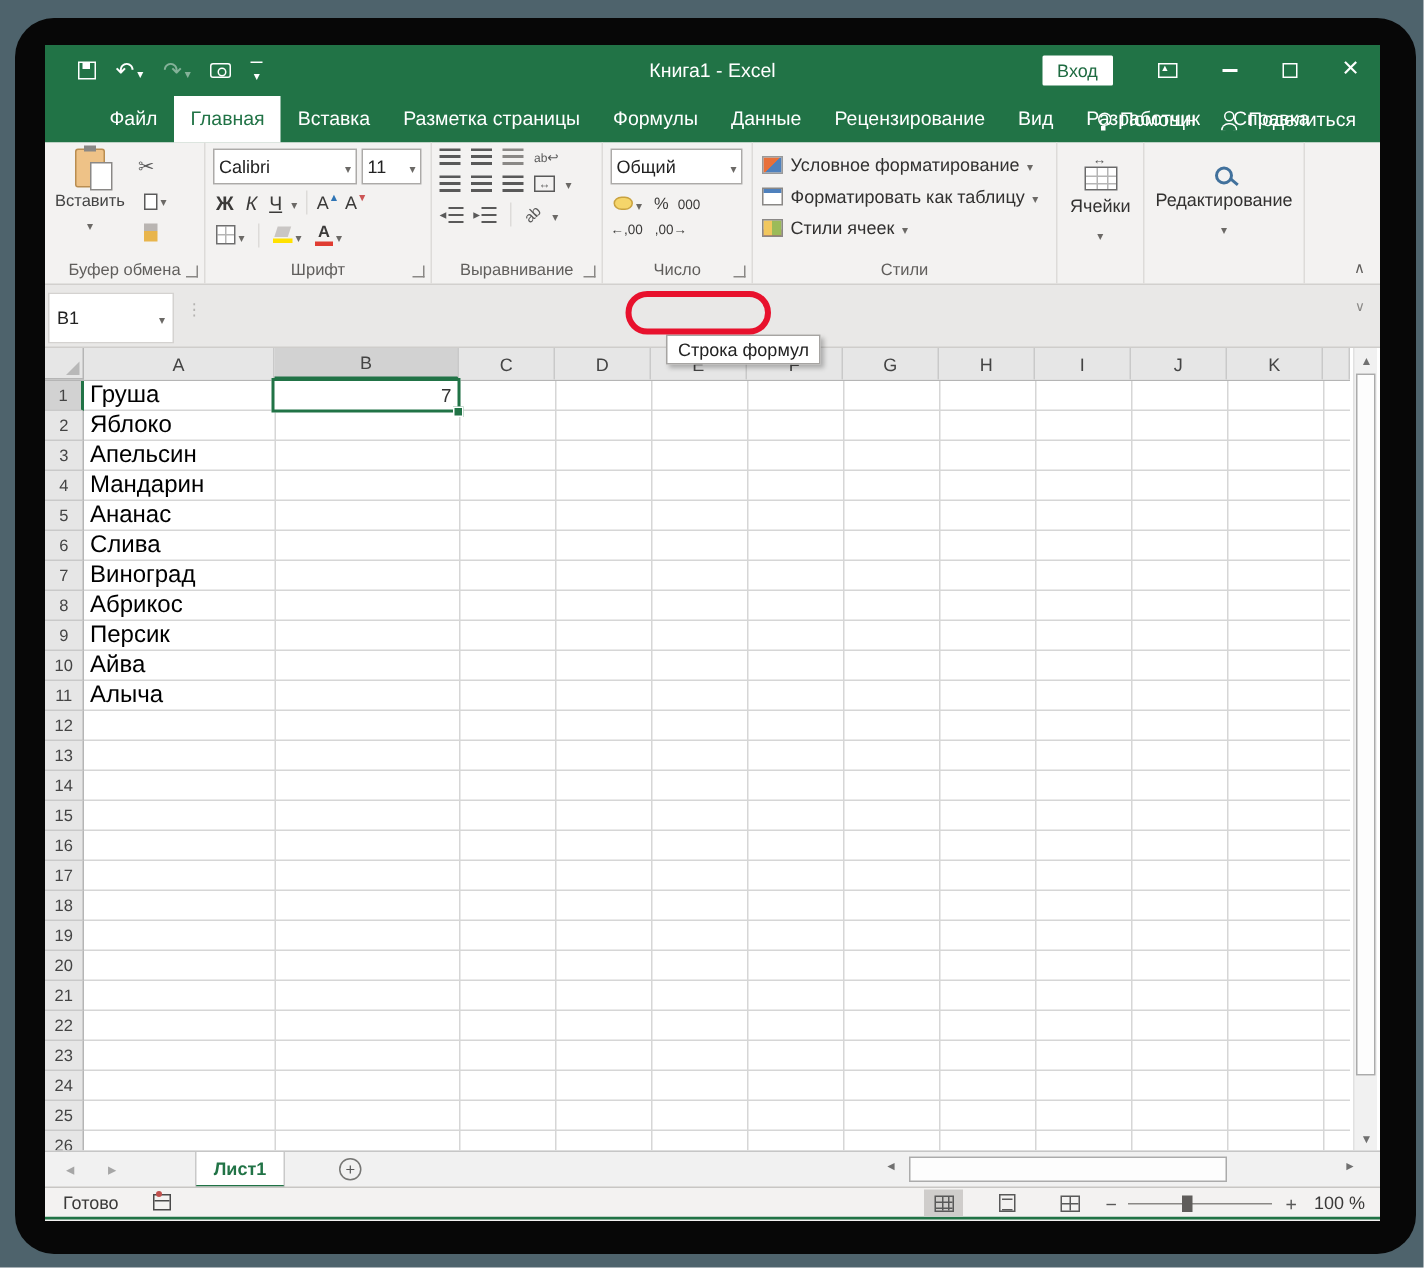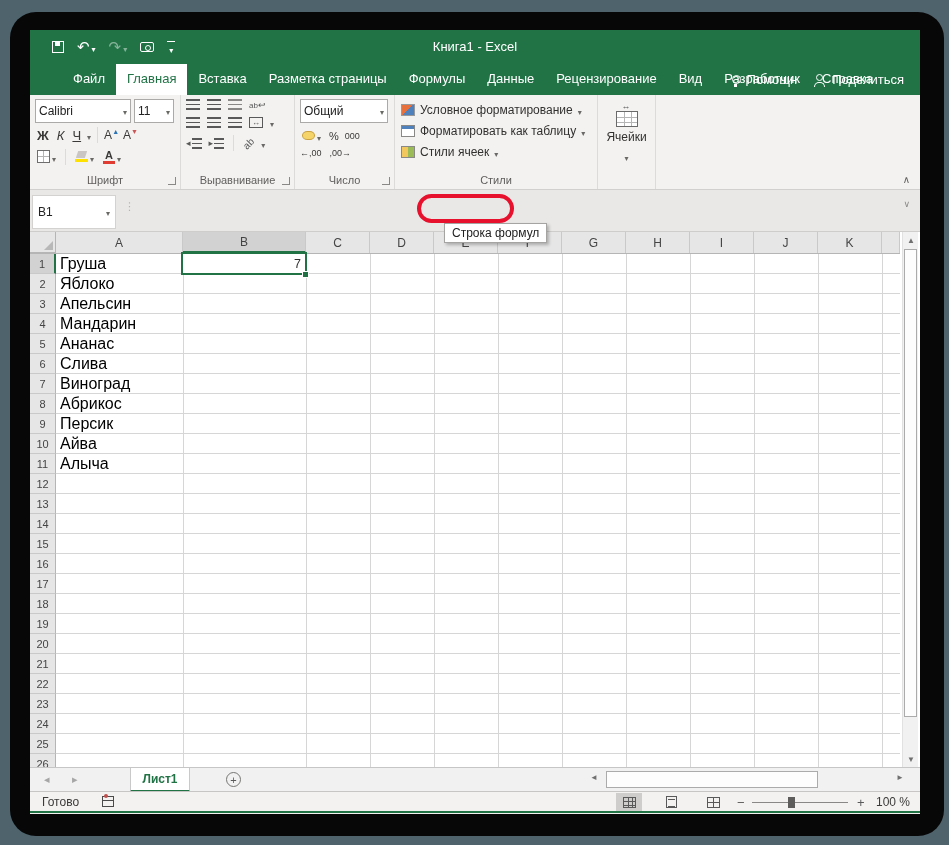--- a/index.html
+++ b/index.html
@@ -199,20 +199,27 @@
         </span>
       <span class="qbtn">
           <span class="ic-cam"></span>
         </span>
       <span class="qbtn qat-more">
           <i></i>
           <span class="ddw"></span>
         </span>
     </div>
     <div class="win-title">Книга1 - Excel</div>
+    <div class="tb-right">
+      <span class="login-btn">Вход</span>
+      <span class="ic-ribopt"></span>
+      <span class="ic-min"></span>
+      <span class="ic-max"></span>
+      <span class="ic-close"></span>
+    </div>
   </div>
 
   <div class="tabrow">
 
   <div class="tab">Файл</div>
       <div class="tab active">Главная</div>
       <div class="tab">Вставка</div>
       <div class="tab">Разметка страницы</div>
       <div class="tab">Формулы</div>
       <div class="tab">Данные</div>
@@ -227,20 +234,41 @@
         </span>
       <span class="hcell">
           <span class="ic-person"></span>
           <span>Поделиться</span>
         </span>
     </div>
     </div>
 
   <div class="ribbon">
 
+    <div class="grp" style="width:107px">
+      <div class="paste-btn">
+        <span class="ic-clip"></span>
+        <span class="paste-lbl">Вставить</span>
+        <span class="ddg"></span>
+      </div>
+      <div class="clip-col">
+        <span class="mini">
+            <span class="ic-cut"></span>
+          </span>
+        <span class="mini">
+            <span class="ic-copy"></span>
+            <span class="ddg"></span>
+          </span>
+        <span class="mini">
+            <span class="ic-paint"></span>
+          </span>
+      </div>
+      <div class="grp-label">Буфер обмена</div>
+      <div class="dlg"></div>
+    </div>
 
     <div class="grp" style="width:151px">
       <div class="fg-rows">
         <div style="display:flex;gap:3px">
           <span class="combo" style="width:96px">
               <span>Calibri</span>
               <span class="ddg"></span>
             </span>
           <span class="combo" style="width:40px">
               <span>11</span>
@@ -354,20 +382,27 @@
     </div>
 
     <div class="grp" style="width:58px">
       <div class="bigbtn" style="top:16px">
         <span class="ic-table"></span>
         <span class="biglbl">Ячейки</span>
         <span class="ddg"></span>
       </div>
     </div>
 
+    <div class="grp" style="width:107px">
+      <div class="bigbtn" style="top:14px">
+        <span class="ic-find"></span>
+        <span class="biglbl">Редактирование</span>
+        <span class="ddg"></span>
+      </div>
+    </div>
 
     <div class="collapse-ribbon"></div>
   </div>
 
   <div class="fbar">
     <div class="namebox">
       <span>B1</span>
       <span class="nb-dd">
           <span class="ddg"></span>
         </span>

